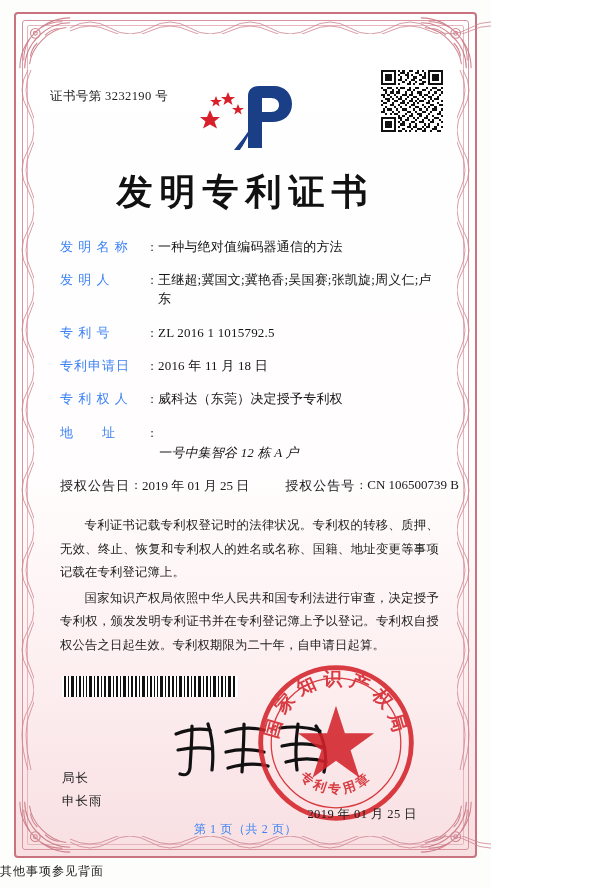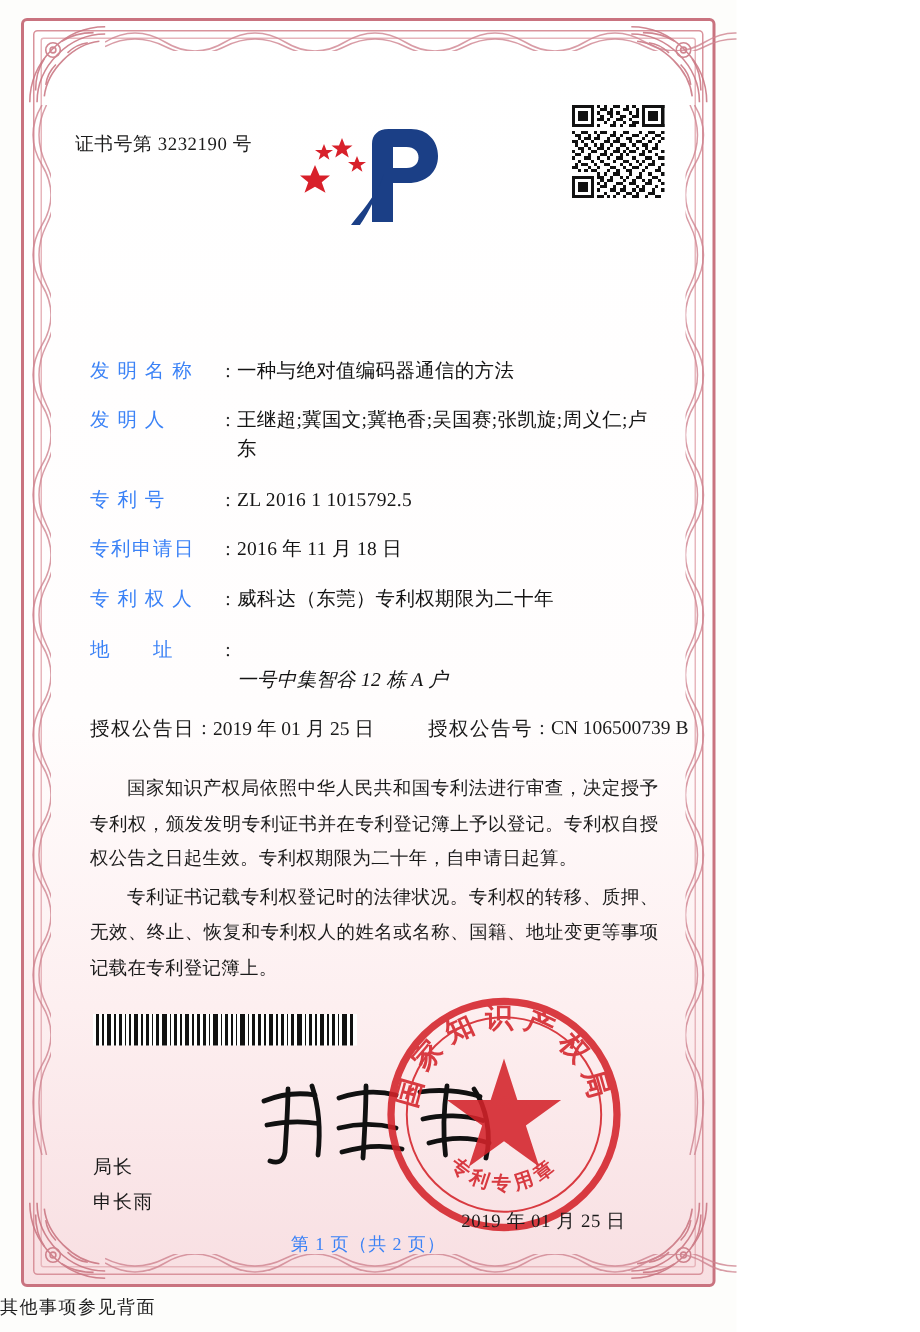--- a/index.html
+++ b/index.html
@@ -569,20 +569,21 @@
         <polygon points="24,34 27,41 34,41 28.5,45.5 31,52.5 24,48.5 17,52.5 19.5,45.5 14,41 21,41"></polygon>
         <polygon points="42,16 44,21 49,21 45,24 46.5,29 42,26 37.5,29 39,24 35,21 40,21"></polygon>
         <polygon points="30,20 31.6,24 36,24 32.4,26.5 33.6,30.5 30,28 26.4,30.5 27.6,26.5 24,24 28.4,24"></polygon>
         <polygon points="52,28 53.6,32 58,32 54.4,34.5 55.6,38.5 52,36 48.4,38.5 49.6,34.5 46,32 50.4,32"></polygon>
       </g>
       <path d="M62,72 L62,20 C62,14 66,10 73,10 L88,10 C99,10 106,18 106,28 C106,39 98,46 86,46 L76,46 L76,72 Z" fill="#1b3f86"></path>
       <path d="M76,22 L76,36 L85,36 C90,36 93,33 93,29 C93,25 90,22 85,22 Z" fill="#ffffff"></path>
       <path d="M54,74 C54,74 64,60 70,40 C64,56 54,66 48,74 Z" fill="#1b3f86"></path>
     </svg>
 
+    <div class="doc-title">发明专利证书</div>
 
     <div class="fields">
 
       <div class="field-row">
         <span class="field-label">发 明 名 称</span>
         <span class="field-colon">:</span>
         <span class="field-value">一种与绝对值编码器通信的方法</span>
       </div>
 
       <div class="field-row">
@@ -599,21 +600,21 @@
 
       <div class="field-row">
         <span class="field-label">专利申请日</span>
         <span class="field-colon">:</span>
         <span class="field-value">2016 年 11 月 18 日</span>
       </div>
 
       <div class="field-row">
         <span class="field-label">专 利 权 人</span>
         <span class="field-colon">:</span>
-        <span class="field-value">威科达（东莞）专利权期限为二十年</span>
+        <span class="field-value">威科达（东莞）决定授予专利权</span>
       </div>
 
       <div class="field-row">
         <span class="field-label">地　　址</span>
         <span class="field-colon">:</span>
         <span class="field-value">
           <span class="line2">一号中集智谷 12 栋 A 户</span>
         </span>
       </div>
 
@@ -622,22 +623,22 @@
         <span class="field-colon">:</span>
         <span class="seg-value">2019 年 01 月 25 日</span>
         <span class="seg-label">授权公告号</span>
         <span class="field-colon">:</span>
         <span class="seg-value">CN 106500739 B</span>
       </div>
 
     </div>
 
     <div class="paragraphs">
+      <p>专利证书记载专利权登记时的法律状况。专利权的转移、质押、无效、终止、恢复和专利权人的姓名或名称、国籍、地址变更等事项记载在专利登记簿上。</p>
       <p>国家知识产权局依照中华人民共和国专利法进行审查，决定授予专利权，颁发发明专利证书并在专利登记簿上予以登记。专利权自授权公告之日起生效。专利权期限为二十年，自申请日起算。</p>
-      <p>专利证书记载专利权登记时的法律状况。专利权的转移、质押、无效、终止、恢复和专利权人的姓名或名称、国籍、地址变更等事项记载在专利登记簿上。</p>
     </div>
 
     <svg class="barcode" viewBox="0 0 176 21" shape-rendering="crispEdges">
       <rect width="176" height="21" fill="#ffffff"></rect>
       <g fill="#111111">
         <rect x="2" y="0" width="2" height="21"></rect>
           <rect x="6" y="0" width="1" height="21"></rect>
         <rect x="9" y="0" width="3" height="21"></rect>
           <rect x="14" y="0" width="1" height="21"></rect>
         <rect x="17" y="0" width="2" height="21"></rect>

